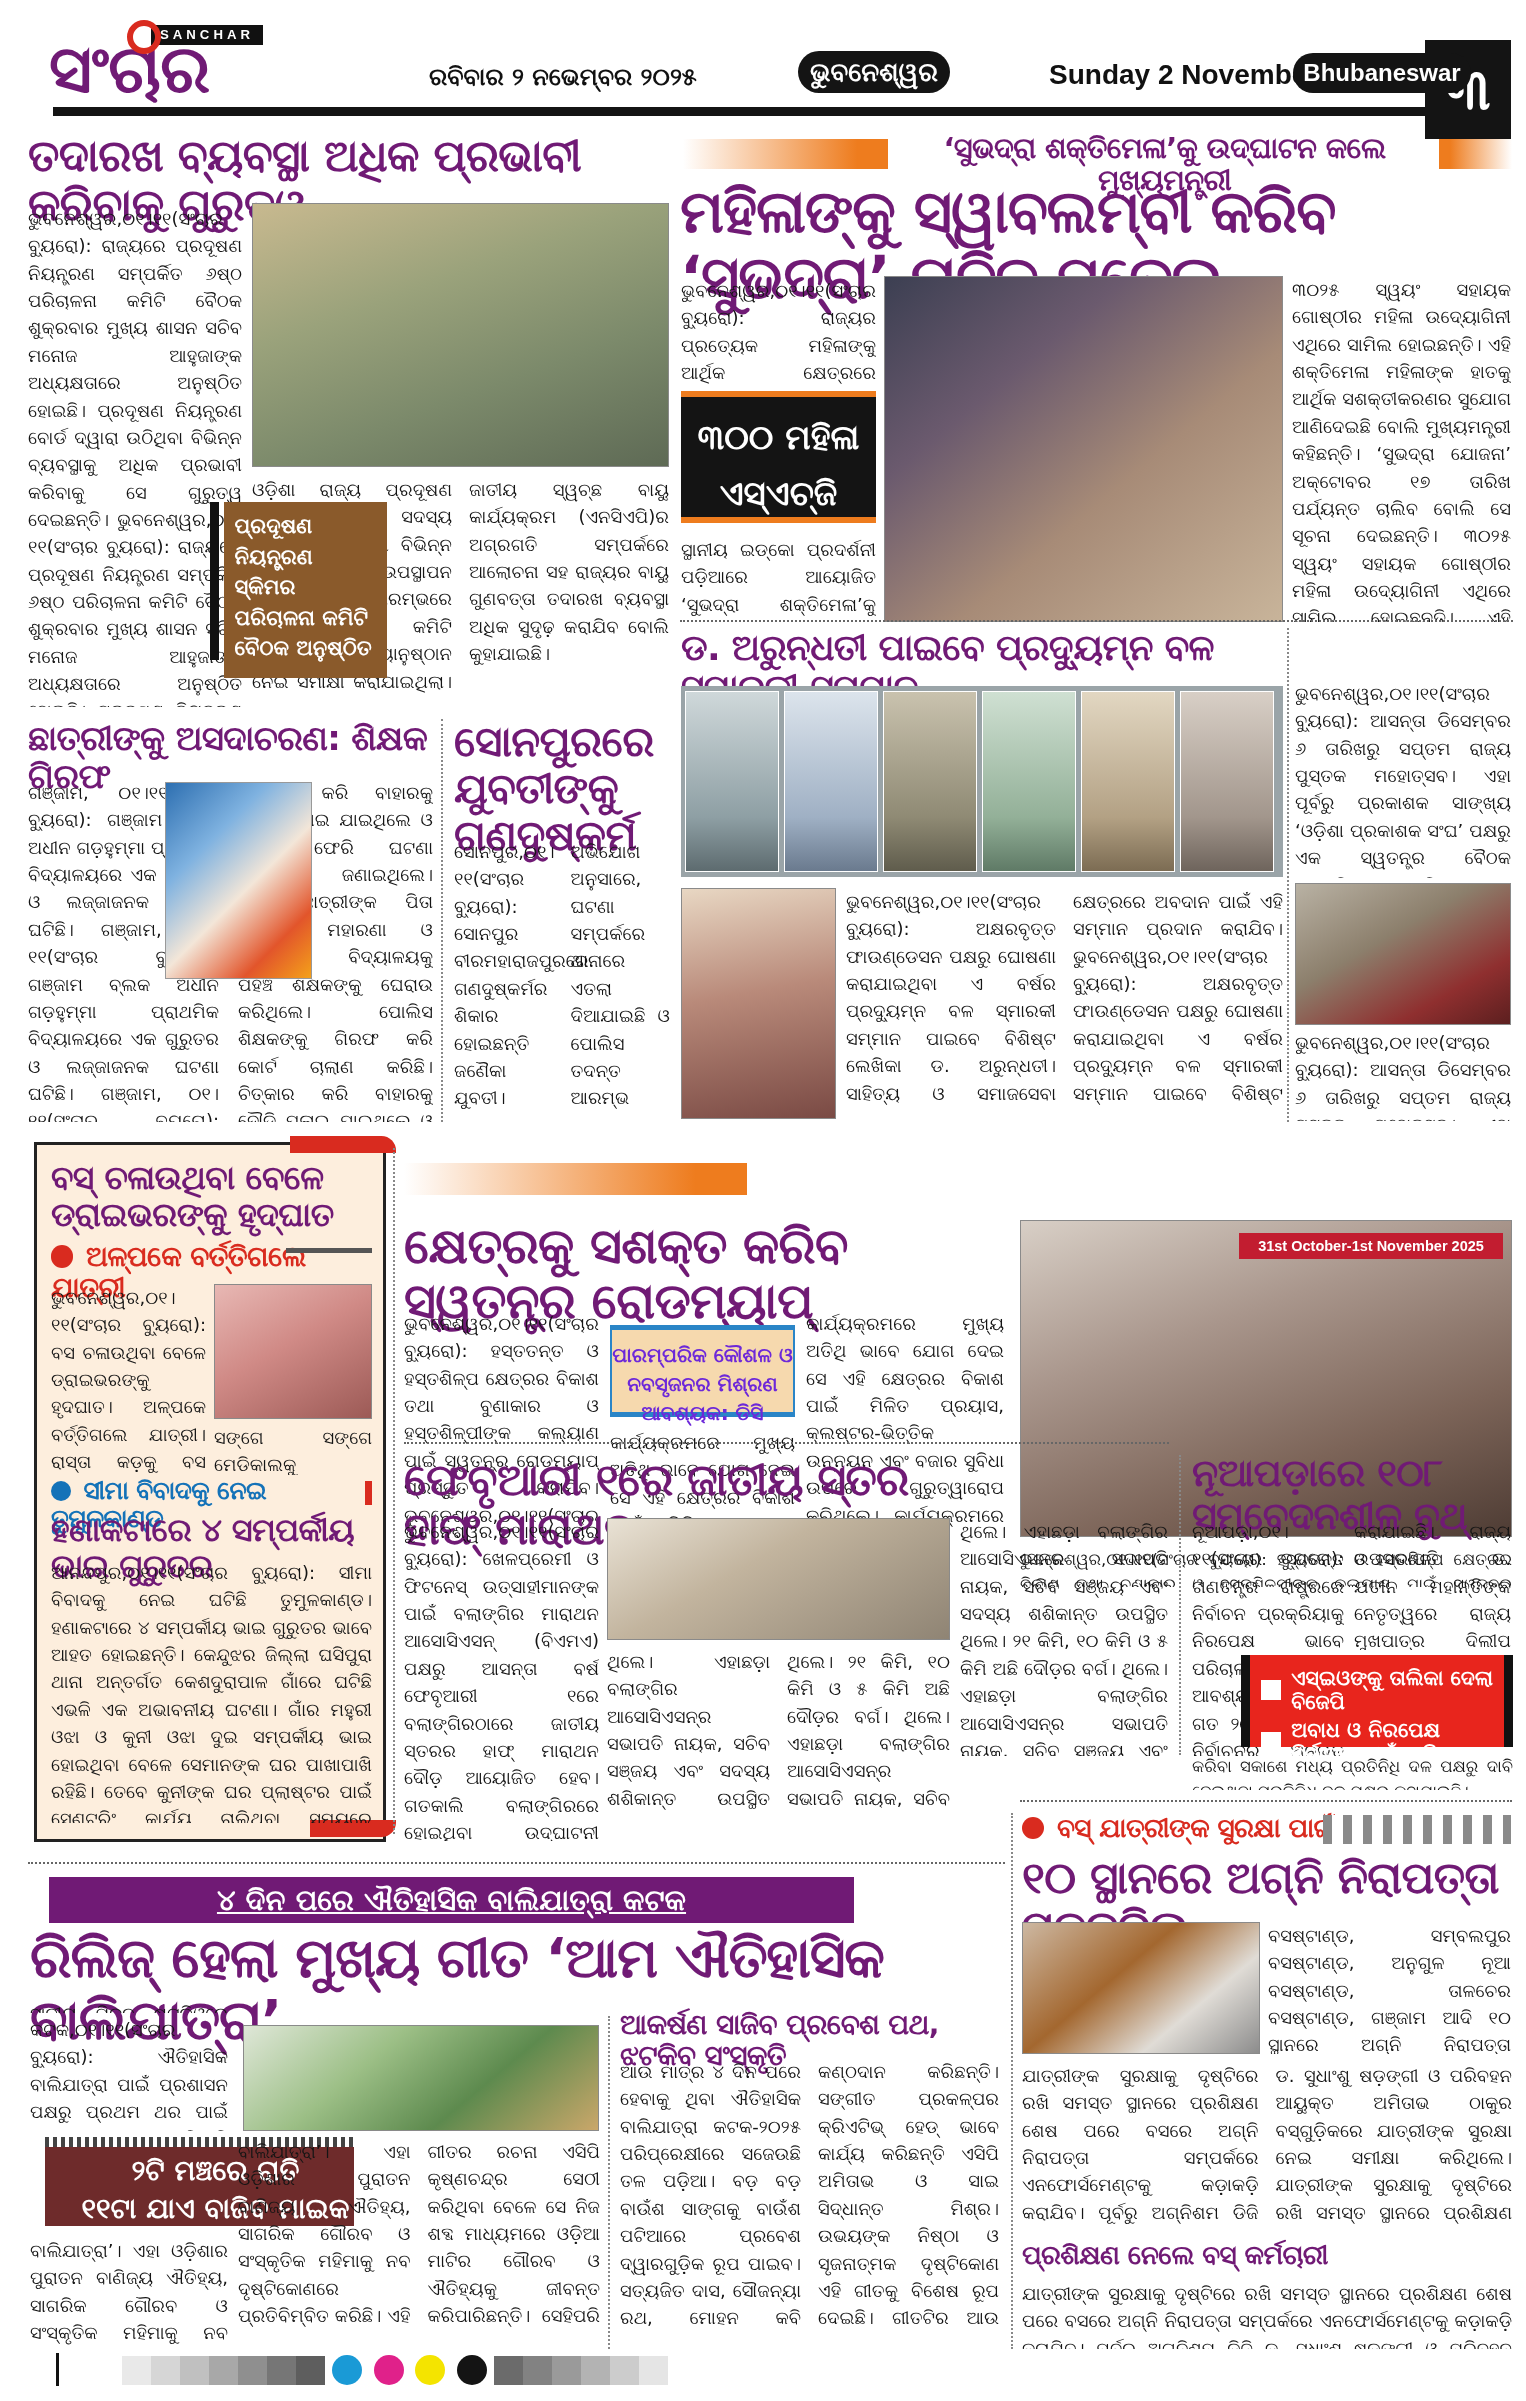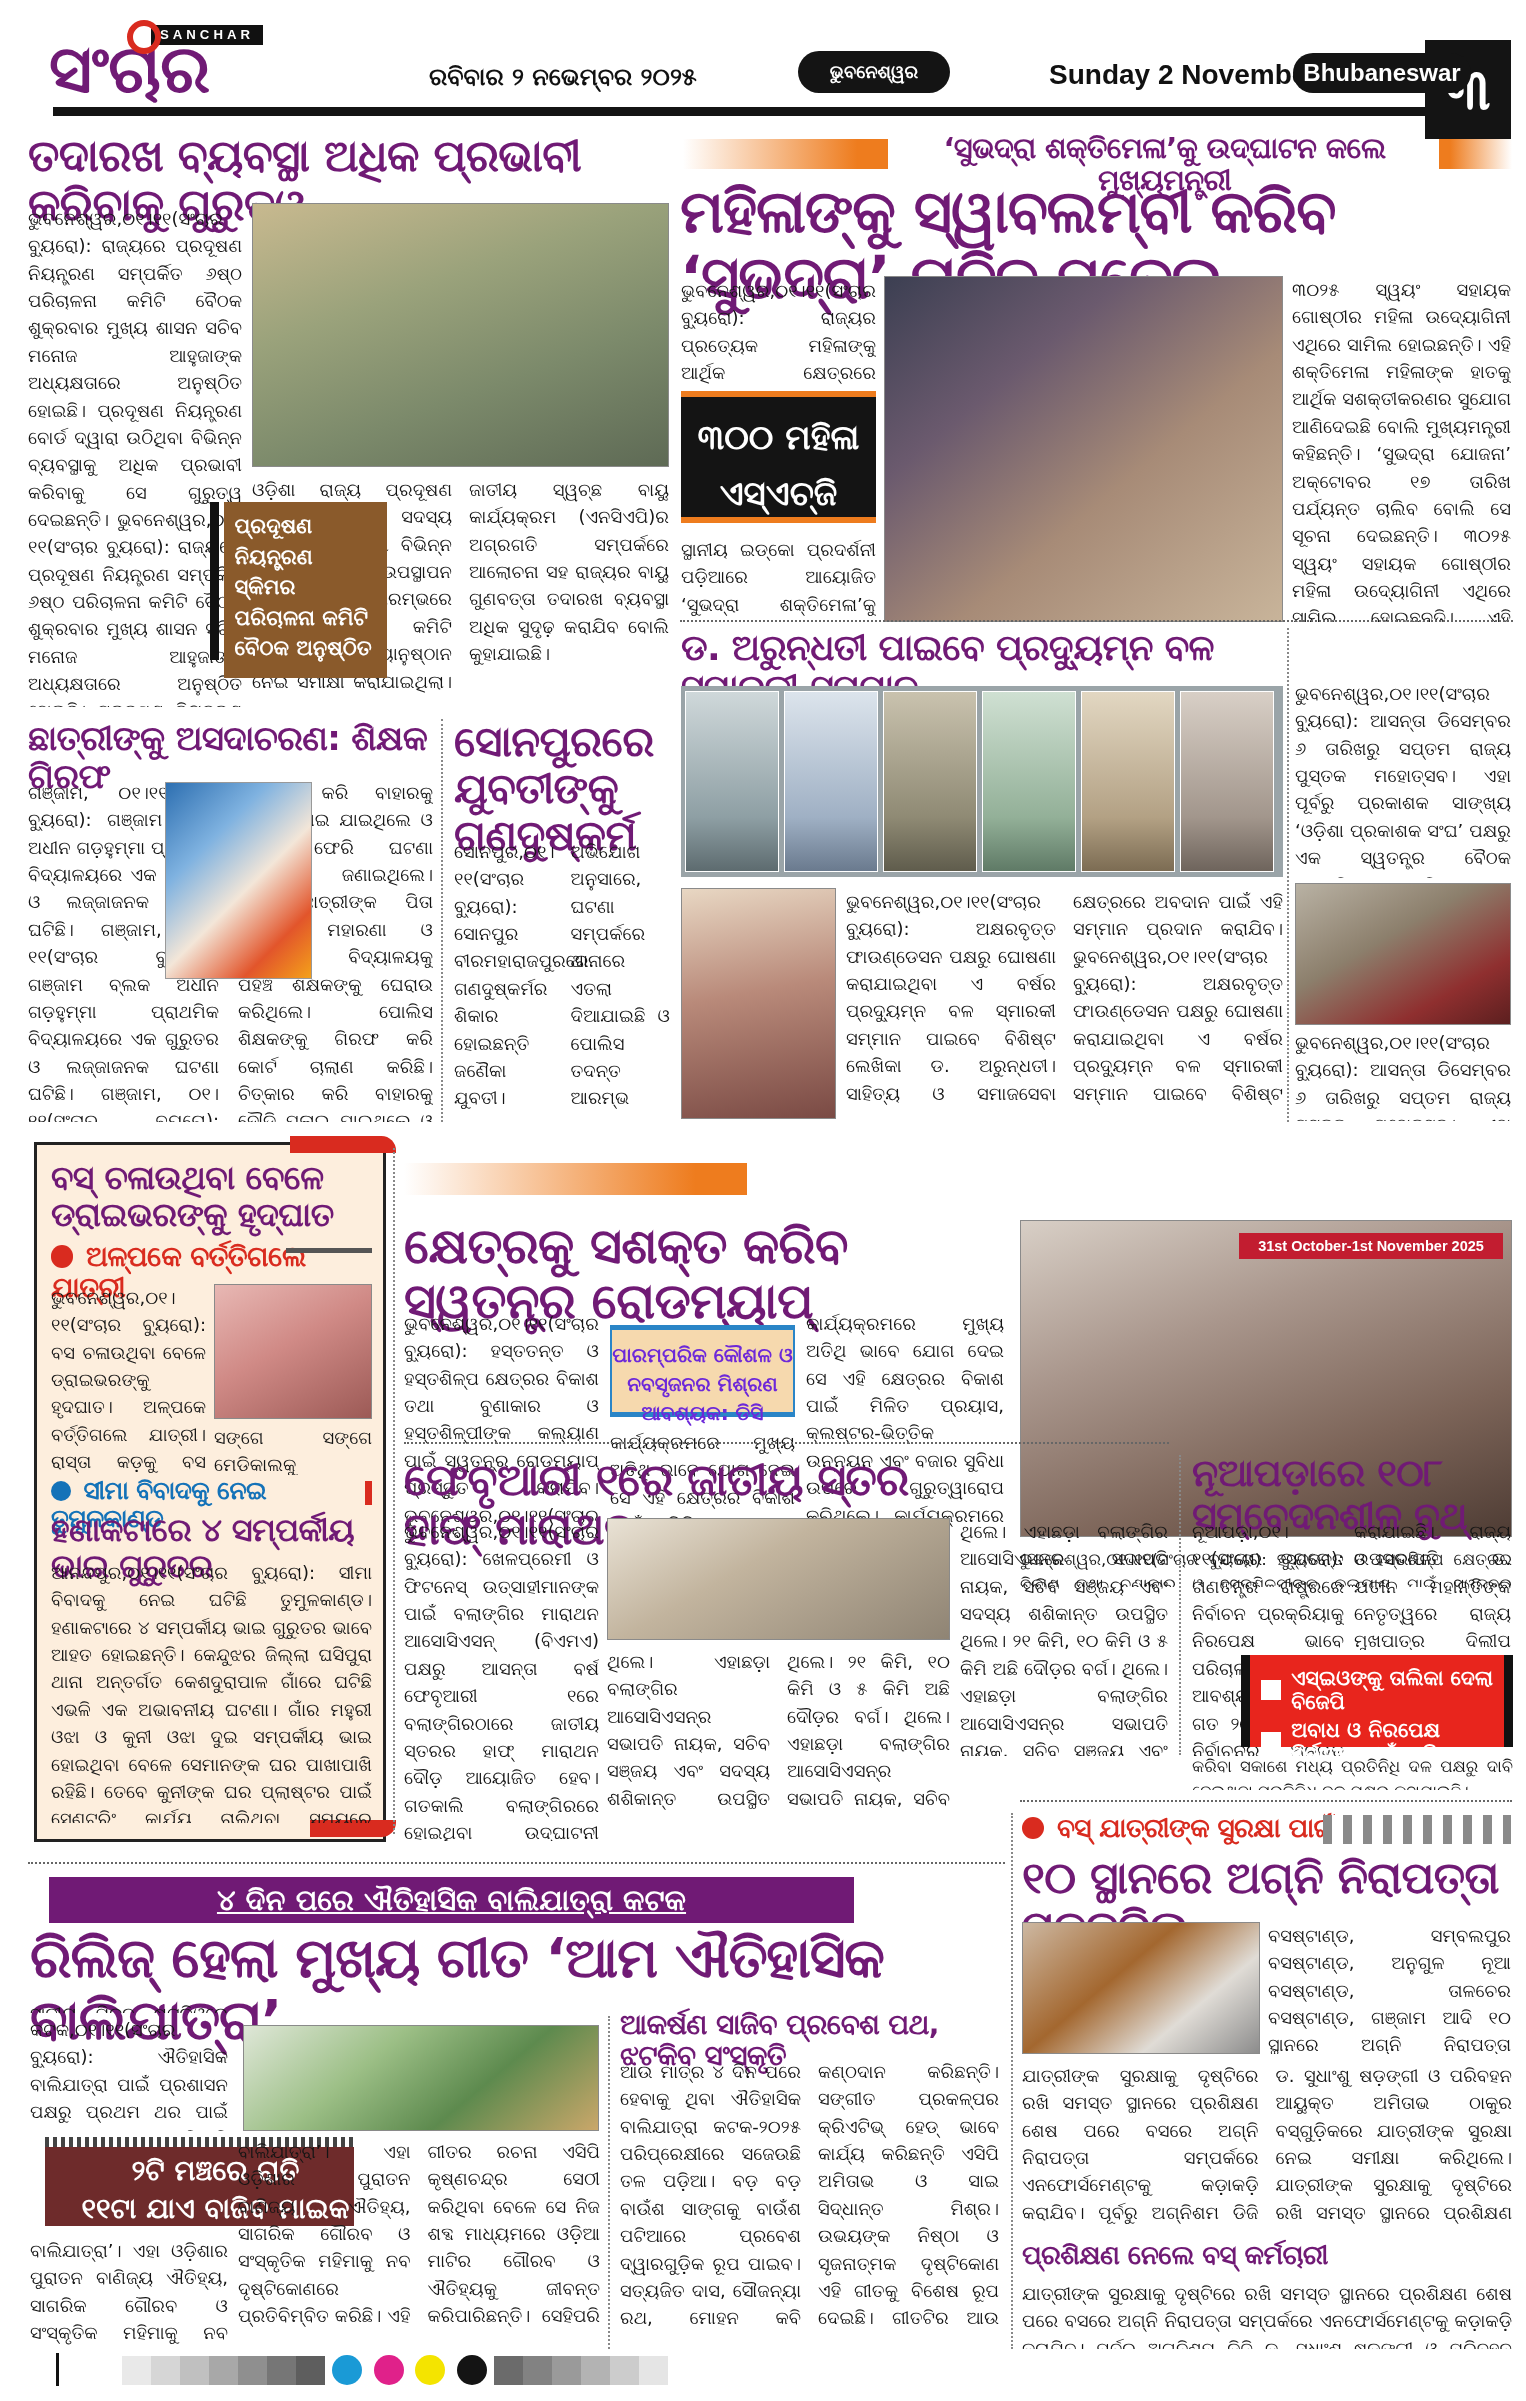--- a/index.html
+++ b/index.html
@@ -44,21 +44,21 @@
 <body>
 
 <div id="page">
 
   <div class="abs" style="left:49px;top:13.2px;width:370px;height:99px;">
     <div class="abs" style="left:102px;top:12px;width:112px;height:20px;background:#111;color:#fff;font-size:13.2px;font-weight:bold;text-align:center;letter-spacing:4px;line-height:20px;font-family:'Liberation Sans',sans-serif;">SANCHAR</div>
     <div class="abs hl" style="left:0;top:20px;font-size:66px;">ସଂଚାର</div>
     <div class="abs" style="left:78px;top:6.6px;width:22.4px;height:22.4px;border:6px solid #d92b1f;border-radius:50%;"></div>
   </div>
   <div class="abs" style="left:429px;top:63px;font-size:24px;font-weight:bold;">ରବିବାର ୨ ନଭେମ୍ବର ୨୦୨୫</div>
-  <div class="abs pill" style="left:798px;top:51px;width:152px;height:42px;line-height:42px;font-size:18px;font-weight:bold;">ଭୁବନେଶ୍ୱର</div>
+  <div class="abs pill" style="left:798px;top:51px;width:152px;height:42px;line-height:42px;font-size:26px;font-weight:bold;">ଭୁବନେଶ୍ୱର</div>
   <div class="abs" style="left:1049px;top:59px;font-size:28px;font-weight:bold;font-family:'Liberation Sans',sans-serif;">Sunday 2 November 2025</div>
   <div class="abs pill" style="left:1293px;top:53px;width:178px;height:40px;line-height:40px;font-size:24px;font-weight:bold;font-family:'Liberation Sans',sans-serif;z-index:3;">Bhubaneswar</div>
   <div class="abs" style="left:1425px;top:40px;width:86px;height:99px;background:#141414;color:#fff;font-size:57px;font-weight:bold;text-align:center;line-height:99px;z-index:2;">୩</div>
   <div class="abs" style="left:53px;top:107px;width:1376px;height:9.2px;background:#141414;"></div>
 
   <div class="abs hl" style="left:28px;top:131px;width:643px;font-size:44px;">ତଦାରଖ ବ୍ୟବସ୍ଥା ଅଧିକ ପ୍ରଭାବୀ କରିବାକୁ ଗୁରୁତ୍ୱ</div>
   <div class="abs body" style="left:28px;top:205px;width:214px;height:502px;">ଭୁବନେଶ୍ୱର,୦୧।୧୧(ସଂଚାର ବ୍ୟୁରୋ): ରାଜ୍ୟରେ ପ୍ରଦୂଷଣ ନିୟନ୍ତ୍ରଣ ସମ୍ପର୍କିତ ୬ଷ୍ଠ ପରିଚାଳନା କମିଟି ବୈଠକ ଶୁକ୍ରବାର ମୁଖ୍ୟ ଶାସନ ସଚିବ ମନୋଜ ଆହୁଜାଙ୍କ ଅଧ୍ୟକ୍ଷତାରେ ଅନୁଷ୍ଠିତ ହୋଇଛି। ପ୍ରଦୂଷଣ ନିୟନ୍ତ୍ରଣ ବୋର୍ଡ ଦ୍ୱାରା ଉଠିଥିବା ବିଭିନ୍ନ ବ୍ୟବସ୍ଥାକୁ ଅଧିକ ପ୍ରଭାବୀ କରିବାକୁ ସେ ଗୁରୁତ୍ୱ ଦେଇଛନ୍ତି। ଭୁବନେଶ୍ୱର,୦୧।୧୧(ସଂଚାର ବ୍ୟୁରୋ): ରାଜ୍ୟରେ ପ୍ରଦୂଷଣ ନିୟନ୍ତ୍ରଣ ସମ୍ପର୍କିତ ୬ଷ୍ଠ ପରିଚାଳନା କମିଟି ବୈଠକ ଶୁକ୍ରବାର ମୁଖ୍ୟ ଶାସନ ସଚିବ ମନୋଜ ଆହୁଜାଙ୍କ ଅଧ୍ୟକ୍ଷତାରେ ଅନୁଷ୍ଠିତ ହୋଇଛି। ପ୍ରଦୂଷଣ ନିୟନ୍ତ୍ରଣ ବୋର୍ଡ ଦ୍ୱାରା ଉଠିଥିବା ବିଭିନ୍ନ ବ୍ୟବସ୍ଥାକୁ ଅଧିକ ପ୍ରଭାବୀ କରିବାକୁ ସେ ଗୁରୁତ୍ୱ ଦେଇଛନ୍ତି।</div>
   <div class="abs photo" style="left:252px;top:203px;width:417px;height:264px;background:linear-gradient(160deg,#c8b98f 0%,#9aa27b 35%,#7c8a6b 65%,#5e6a55 100%);"></div>
   <div class="abs body cols2" style="left:252px;top:476px;width:417px;height:231px;">ଓଡ଼ିଶା ରାଜ୍ୟ ପ୍ରଦୂଷଣ ନିୟନ୍ତ୍ରଣ ବୋର୍ଡର ସଦସ୍ୟ ସଚିବ ଉମା ନନ୍ଦୁରୀ ବିଭିନ୍ନ ପ୍ରସ୍ତାବ ଉପସ୍ଥାପନ କରିଥିଲେ। ପ୍ରାରମ୍ଭରେ ପଞ୍ଚମ ପରିଚାଳନା କମିଟି ନିଷ୍ପତ୍ତିର କାର୍ଯ୍ୟାନୁଷ୍ଠାନ ନେଇ ସମୀକ୍ଷା କରାଯାଇଥିଲା। ଜାତୀୟ ସ୍ୱଚ୍ଛ ବାୟୁ କାର୍ଯ୍ୟକ୍ରମ (ଏନସିଏପି)ର ଅଗ୍ରଗତି ସମ୍ପର୍କରେ ଆଲୋଚନା ସହ ରାଜ୍ୟର ବାୟୁ ଗୁଣବତ୍ତା ତଦାରଖ ବ୍ୟବସ୍ଥା ଅଧିକ ସୁଦୃଢ଼ କରାଯିବ ବୋଲି କୁହାଯାଇଛି।</div>
   <div class="abs" style="left:210px;top:502px;width:9.2px;height:158px;background:#111;z-index:2;"></div>

